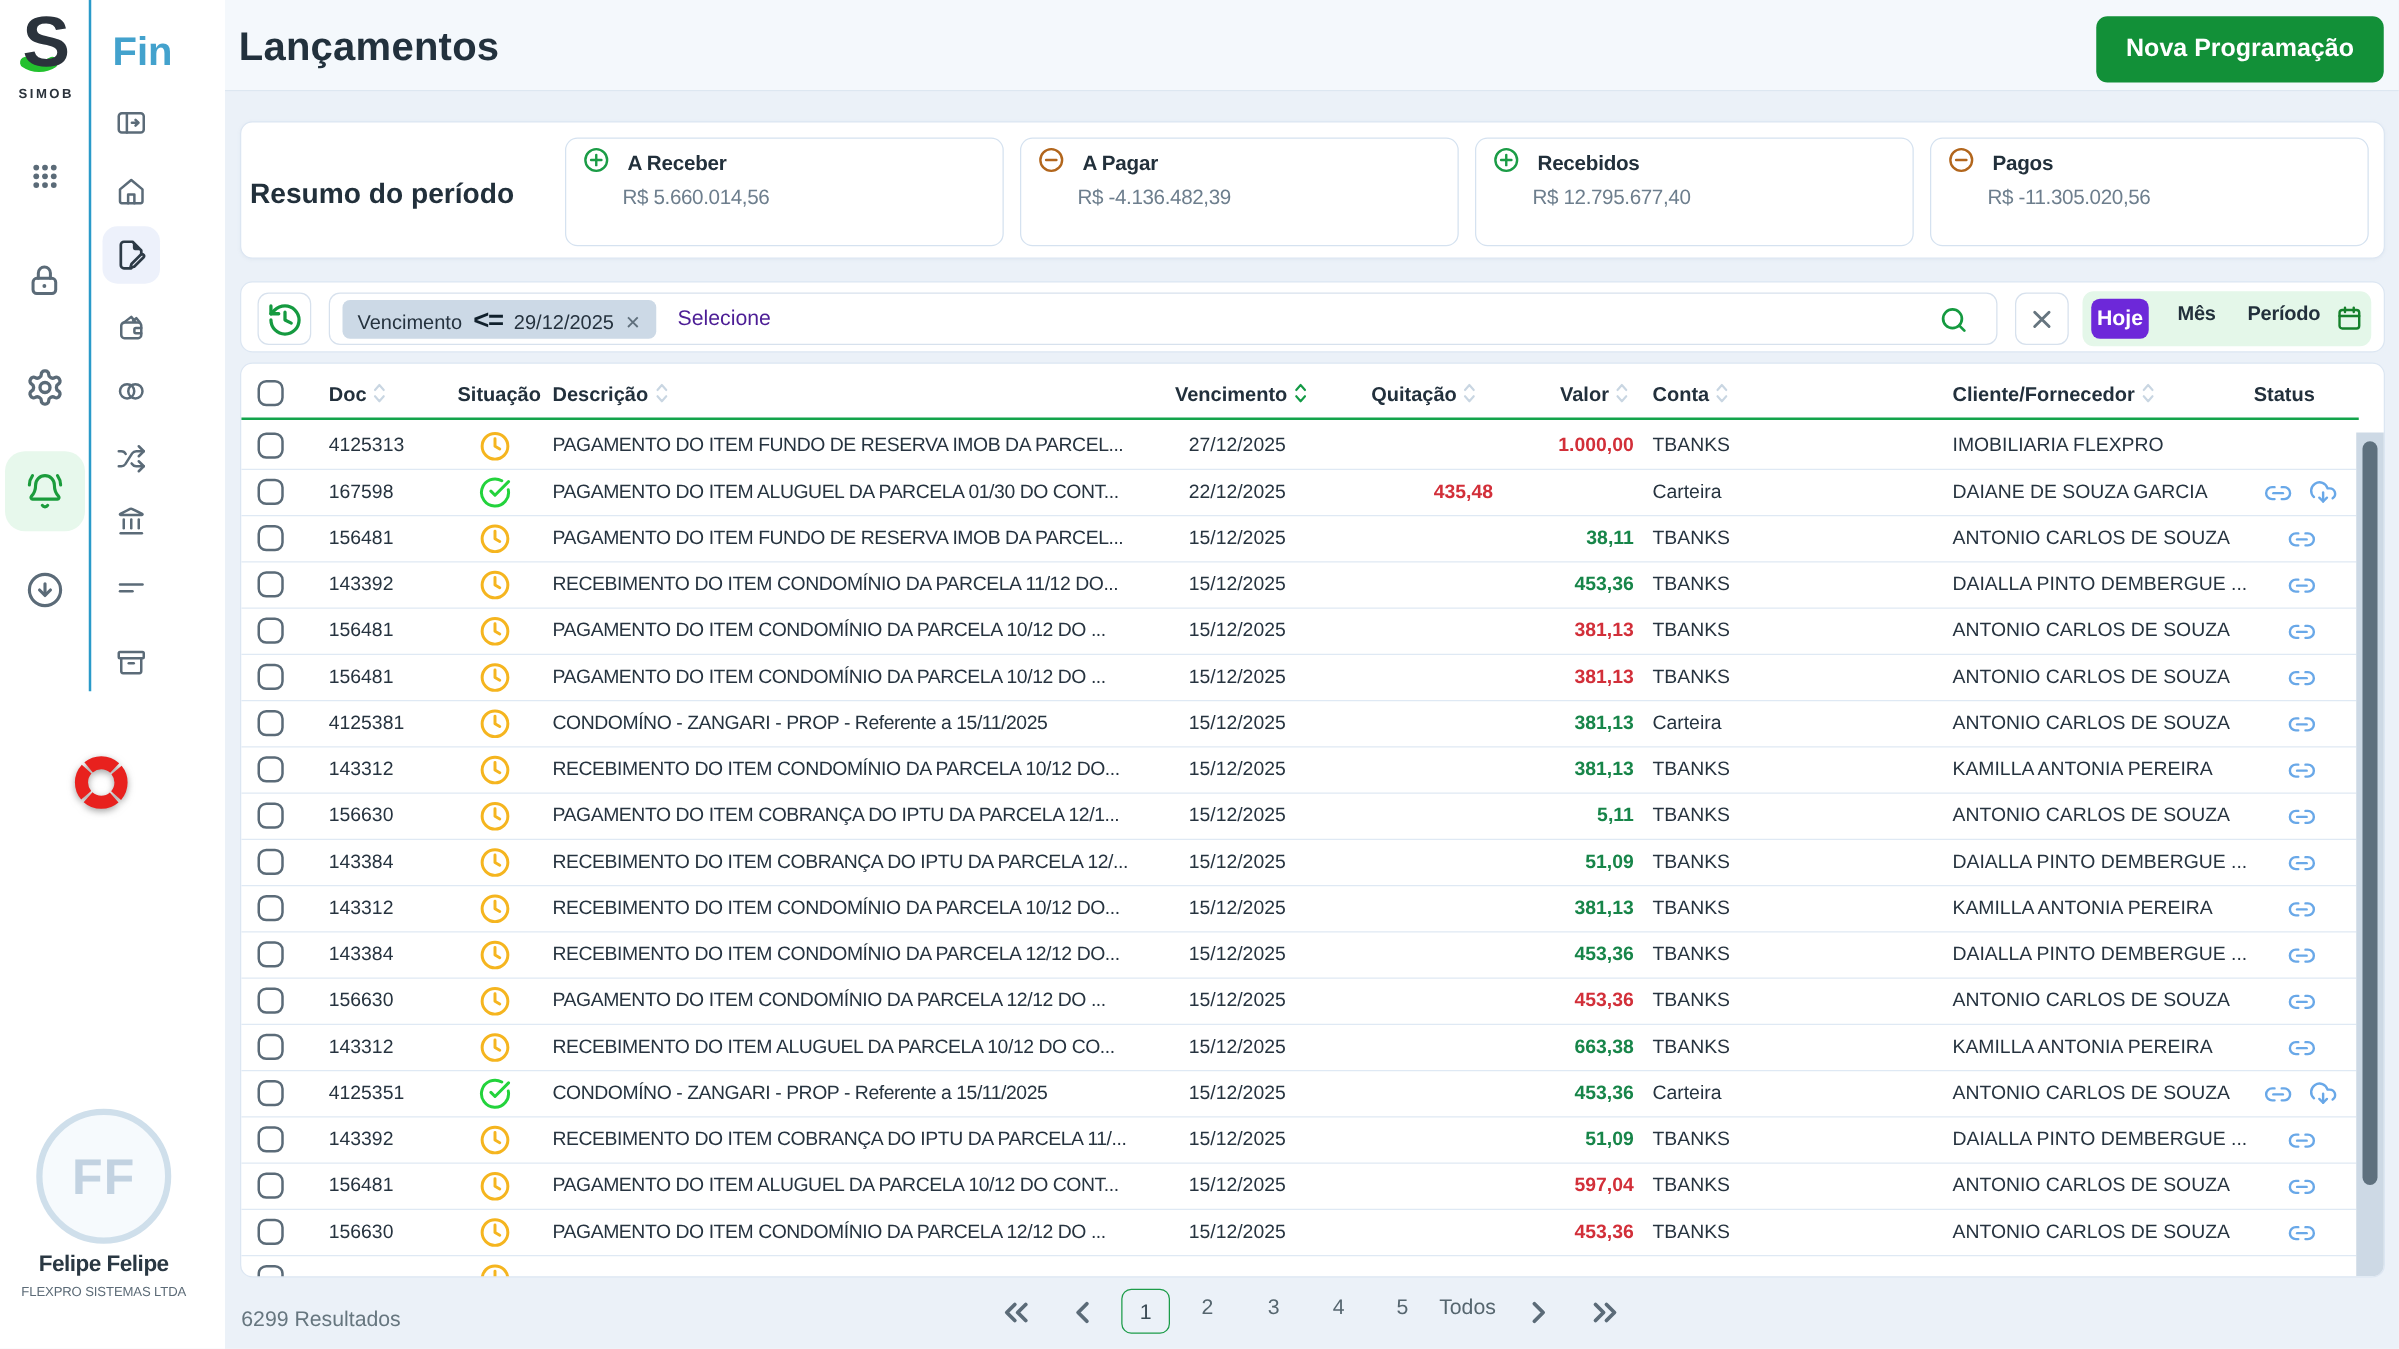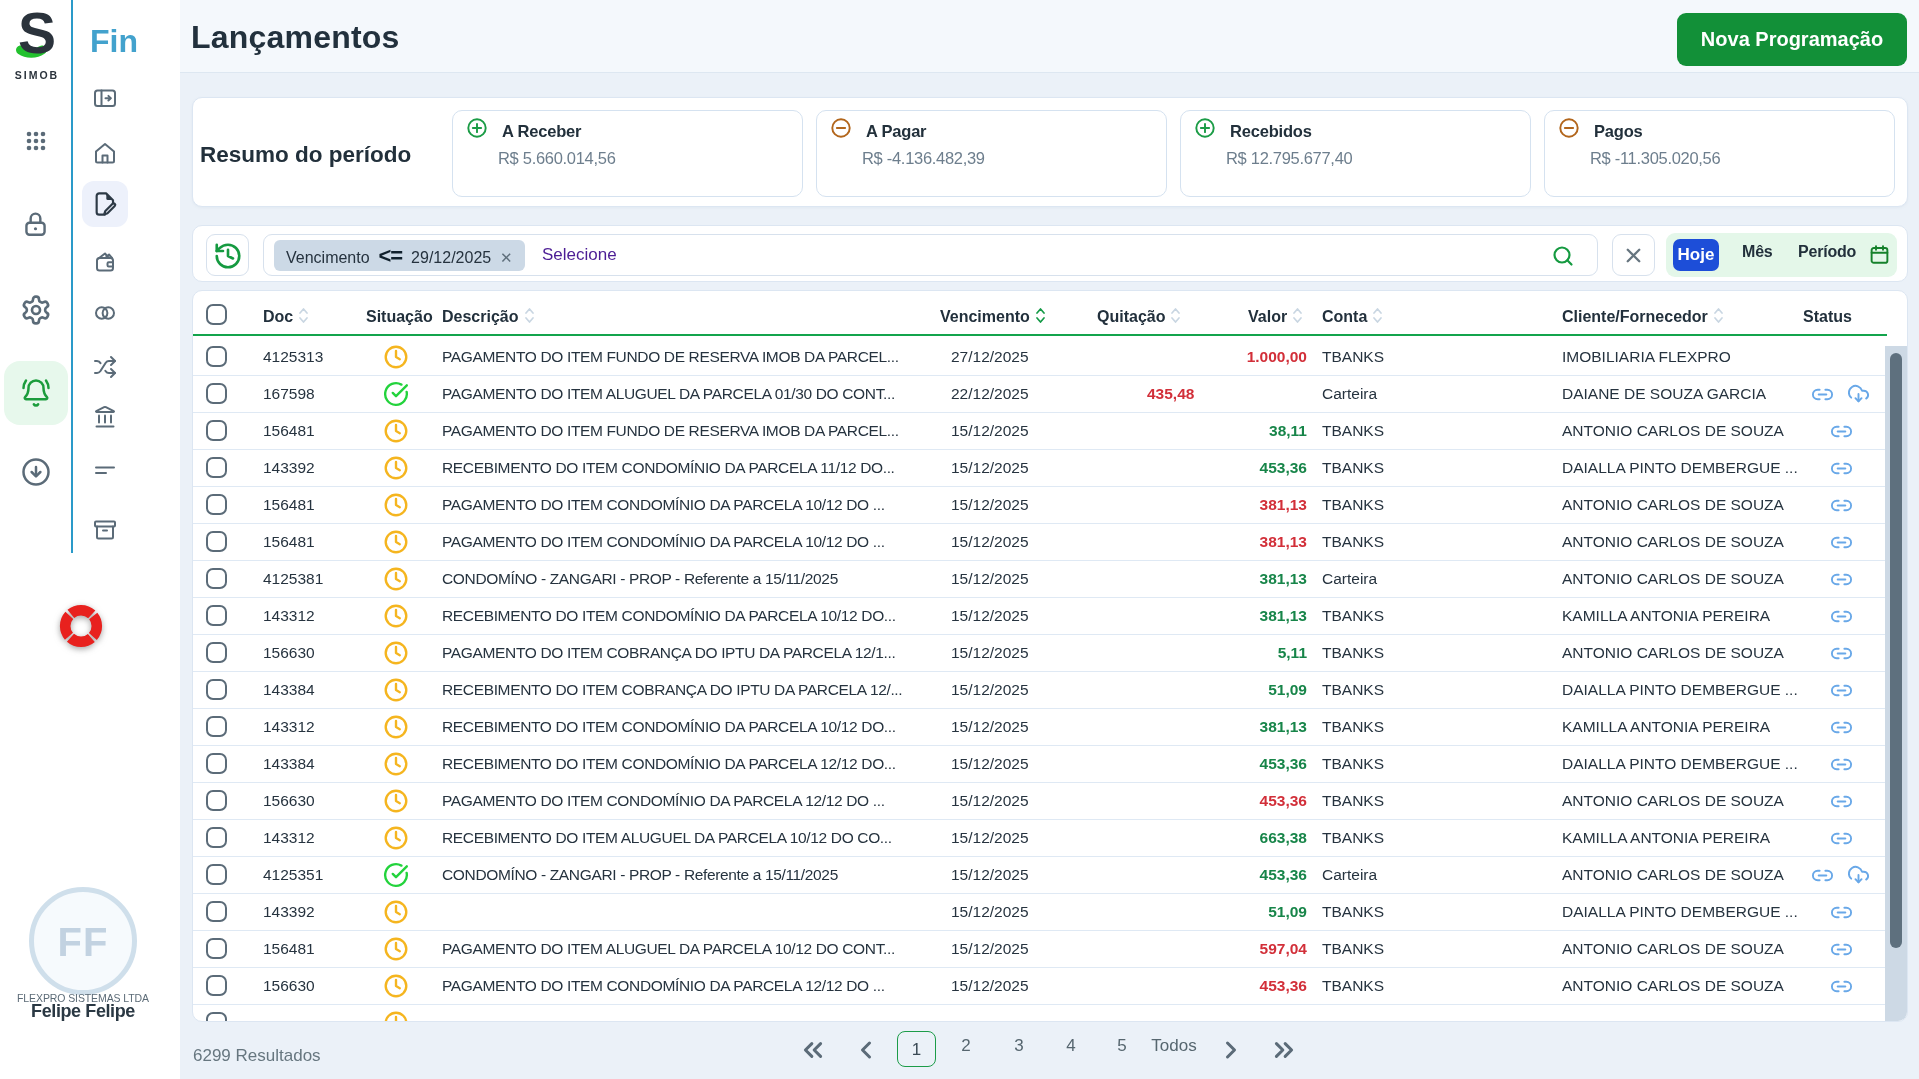--- a/index.html
+++ b/index.html
@@ -17,21 +17,21 @@
 .card .ct{position:absolute;left:49px;top:11px;font-size:16.5px;font-weight:bold;color:#22303b;letter-spacing:-.2px}
 .card .cv{position:absolute;left:45px;top:38px;font-size:16.5px;color:#6d7e8d;letter-spacing:-.3px}
 #filter{left:12px;top:225px;width:1716px;height:57px}
 .sqbtn{position:absolute;top:8px;width:43px;height:42px;border:1px solid #d7e1ed;border-radius:9px}
 #histbtn{left:13px}
 #xbtn{left:1419px}
 #finput{position:absolute;left:70px;top:8px;width:1335px;height:42px;border:1px solid #d7e1ed;border-radius:9px}
 #chip{position:absolute;left:10px;top:5px;height:31px;background:#ccd9e6;border-radius:6px;color:#25323e;font-size:16px;line-height:31px;padding:0 12px;white-space:nowrap}
 #selp{position:absolute;left:278px;top:10px;font-size:17px;color:#4c1d95}
 #pillwrap{position:absolute;left:1473px;top:7px;width:231px;height:44px;background:#e4f7e9;border-radius:9px}
-#hoje{position:absolute;left:7px;top:6px;width:46px;height:32px;background:#1d4ed8;border-radius:7px;color:#fff;font-size:17px;font-weight:bold;text-align:center;line-height:32px}
+#hoje{position:absolute;left:7px;top:6px;width:46px;height:32px;background:#6d28d9;border-radius:7px;color:#fff;font-size:17px;font-weight:bold;text-align:center;line-height:32px}
 #mes{position:absolute;left:76px;top:10px;font-size:16px;font-weight:bold;color:#22303b;letter-spacing:-.2px}
 #periodo{position:absolute;left:132px;top:10px;font-size:16px;font-weight:bold;color:#22303b;letter-spacing:-.2px}
 #table{left:12px;top:290px;width:1716px;height:732px;overflow:hidden}
 .hcell{position:absolute;top:4px;height:44px;line-height:44px;font-size:16px;font-weight:bold;color:#22303c;white-space:nowrap}
 #thead{position:absolute;left:0;top:0;width:1694px;height:45px;border-bottom:2px solid #13a44c}
 .cb{position:absolute;width:21px;height:21px;border:2.5px solid #5b6b78;border-radius:7px}
 .row{position:absolute;left:0;width:1692px;height:37px;border-bottom:1px solid #dfe9f4}
 .rc{position:absolute;top:0;height:36px;line-height:36px;font-size:15.5px;color:#26333f;white-space:nowrap}
 .dsc{letter-spacing:-.35px}
 .red{color:#d22f39;font-weight:bold}
@@ -40,21 +40,21 @@
 #sbtrack{position:absolute;left:1692px;top:55px;width:24px;height:675px;background:#cdd9e5;border-radius:0 0 9px 0}
 #sbthumb{position:absolute;left:5px;top:7px;width:12px;height:595px;background:#5e707e;border-radius:7px}
 #pgbar{position:absolute;left:12px;top:1022px;width:1716px;height:57px}
 #results{position:absolute;left:1px;top:24px;font-size:17px;color:#66767f}
 .pgn{position:absolute;top:14px;font-size:17px;color:#56666f;text-align:center;width:30px}
 .pgi{position:absolute;top:14px;color:#5b6b78}
 #pg1{position:absolute;left:705px;top:9px;width:39px;height:36px;border:1.5px solid #1c9c49;border-radius:8px;color:#3a4a55;font-size:17px;text-align:center;line-height:36px}
 #avatar{position:absolute;left:29px;top:887px;width:108px;height:108px;border:5px solid #cfdfeb;border-radius:50%;background:#f6fafd}
 #avatar span{position:absolute;left:0;top:28px;width:98px;text-align:center;font-size:40px;font-weight:bold;color:#c2d2e1;letter-spacing:1px}
 #uname{position:absolute;left:0;top:1001px;width:166px;text-align:center;font-size:18px;font-weight:bold;color:#2a3843;letter-spacing:-.4px}
-#ucomp{position:absolute;left:0;top:992px;width:166px;text-align:center;font-size:10.5px;color:#5c6b77;letter-spacing:-.1px}
+#ucomp{position:absolute;left:0;top:1028px;width:166px;text-align:center;font-size:10.5px;color:#5c6b77;letter-spacing:-.1px}
 #simob{position:absolute;left:0px;top:69px;width:74px;text-align:center;font-size:10.5px;font-weight:bold;color:#2b333c;letter-spacing:2px}
 #fin{position:absolute;left:90px;top:23px;font-size:32px;font-weight:bold;color:#43a2cd}
 .icbox{position:absolute;width:46px;height:46px;border-radius:12px}
 </style></head><body>
 <svg width="0" height="0" style="position:absolute">
     <defs>
 <symbol id="i-grid" viewBox="0 0 24 24">
         <g fill="currentColor" stroke="none">
           <circle cx="5" cy="5" r="2.3"></circle>
           <circle cx="12" cy="5" r="2.3"></circle>
@@ -581,20 +581,21 @@
         <div class="abs" style="left:1654px;top:7px"><svg width="23" height="23" fill="none" stroke="#69a8e8" style="color:#69a8e8" stroke-width="2" stroke-linecap="round" stroke-linejoin="round">
             <use href="#i-cloudd"></use>
           </svg></div>
       </div>
       <div class="row" style="top:603px">
         <div class="cb" style="left:13px;top:7px"></div>
         <div class="rc" style="left:70px">143392</div>
         <div class="abs" style="left:190px;top:5px"><svg width="26" height="26" fill="none" stroke="#f5b51f" style="color:#f5b51f" stroke-width="2.2" stroke-linecap="round" stroke-linejoin="round">
             <use href="#i-clock"></use>
           </svg></div>
+        <div class="rc dsc" style="left:249px">RECEBIMENTO DO ITEM COBRANÇA DO IPTU DA PARCELA 11/...</div>
         <div class="rc" style="left:758px">15/12/2025</div>
         <div class="rc grn" style="left:954px;width:160px;text-align:right">51,09</div>
         <div class="rc" style="left:1129px">TBANKS</div>
         <div class="rc" style="left:1369px">DAIALLA PINTO DEMBERGUE ...</div>
         <div class="abs" style="left:1637px;top:7px"><svg width="23" height="23" fill="none" stroke="#69a8e8" style="color:#69a8e8" stroke-width="2" stroke-linecap="round" stroke-linejoin="round">
             <use href="#i-link"></use>
           </svg></div>
       </div>
       <div class="row" style="top:640px">
         <div class="cb" style="left:13px;top:7px"></div>

